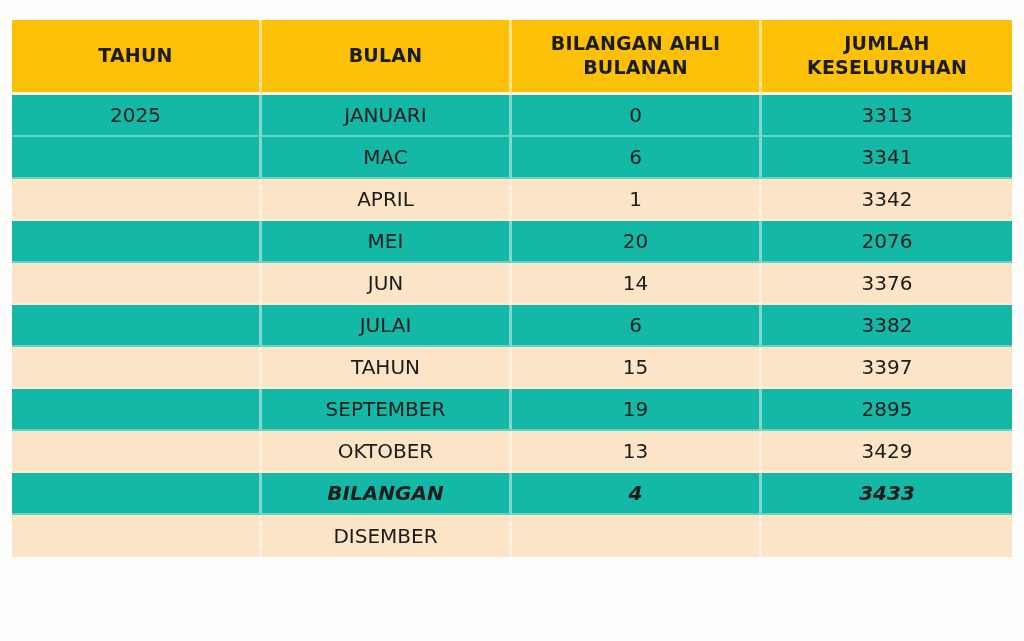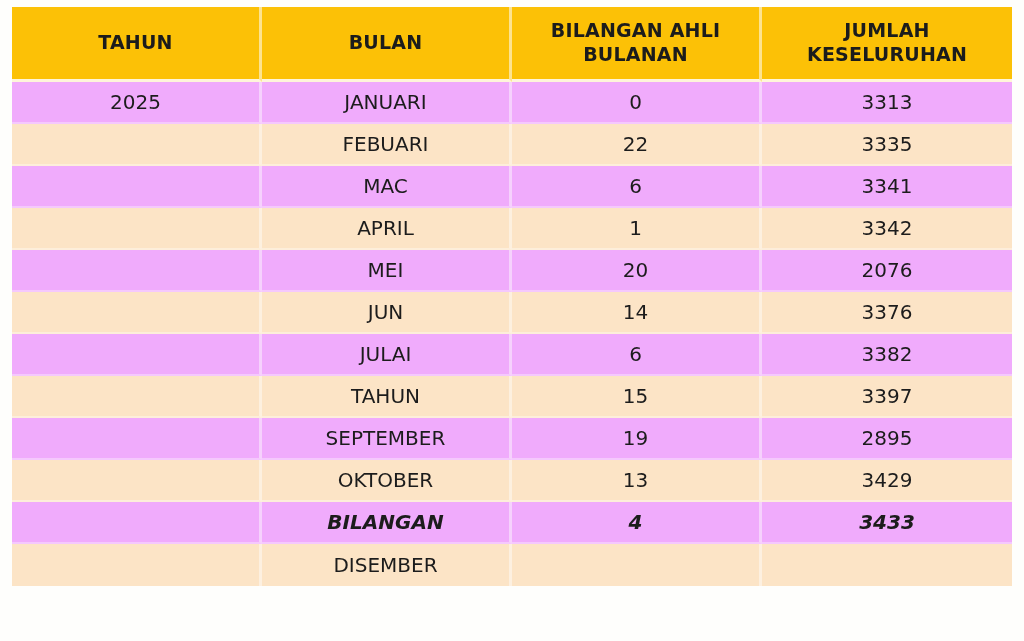--- a/index.html
+++ b/index.html
@@ -9,21 +9,21 @@
     height: 641px;
     overflow: hidden;
     background: #FEFEFC;
     font-family: "DejaVu Sans", "Liberation Sans", sans-serif;
     color: #1C1C1C;
   }
 
   .table-wrap {
     position: absolute;
     left: 12px;
-    top: 7px;
+    top: 20px;
     width: 1000px;
   }
 
   table {
     width: 100%;
     table-layout: fixed;
     border-collapse: separate;
     border-spacing: 0;
   }
 
@@ -49,21 +49,21 @@
     font-size: 20px;
     text-align: center;
     vertical-align: middle;
     border-right: 3px solid rgba(255,255,255,0.45);
     border-bottom: 2px solid rgba(255,255,255,0.35);
   }
   td:last-child { border-right: none; }
   tr:last-child td { border-bottom: none; }
 
   tr.dark td  { background: #FCE4C6; }
-  tr.light td { background: #f0abfc; }
+  tr.light td { background: #14b8a6; }
 
   tr.emph td { font-weight: bold; }
   tr.nov  td { font-weight: bold; font-style: italic; }
 </style>
 </head>
 <body>
 
 <div class="table-wrap">
   <table>
     <colgroup>
@@ -81,26 +81,20 @@
         <th>JUMLAH
 KESELURUHAN</th>
       </tr>
     </thead>
     <tbody>
       <tr class="light">
         <td>2025</td>
         <td>JANUARI</td>
         <td>0</td>
         <td>3313</td>
-      </tr>
-      <tr class="dark">
-        <td></td>
-        <td>FEBUARI</td>
-        <td>22</td>
-        <td>3335</td>
       </tr>
       <tr class="light">
         <td></td>
         <td>MAC</td>
         <td>6</td>
         <td>3341</td>
       </tr>
       <tr class="dark">
         <td></td>
         <td>APRIL</td>

